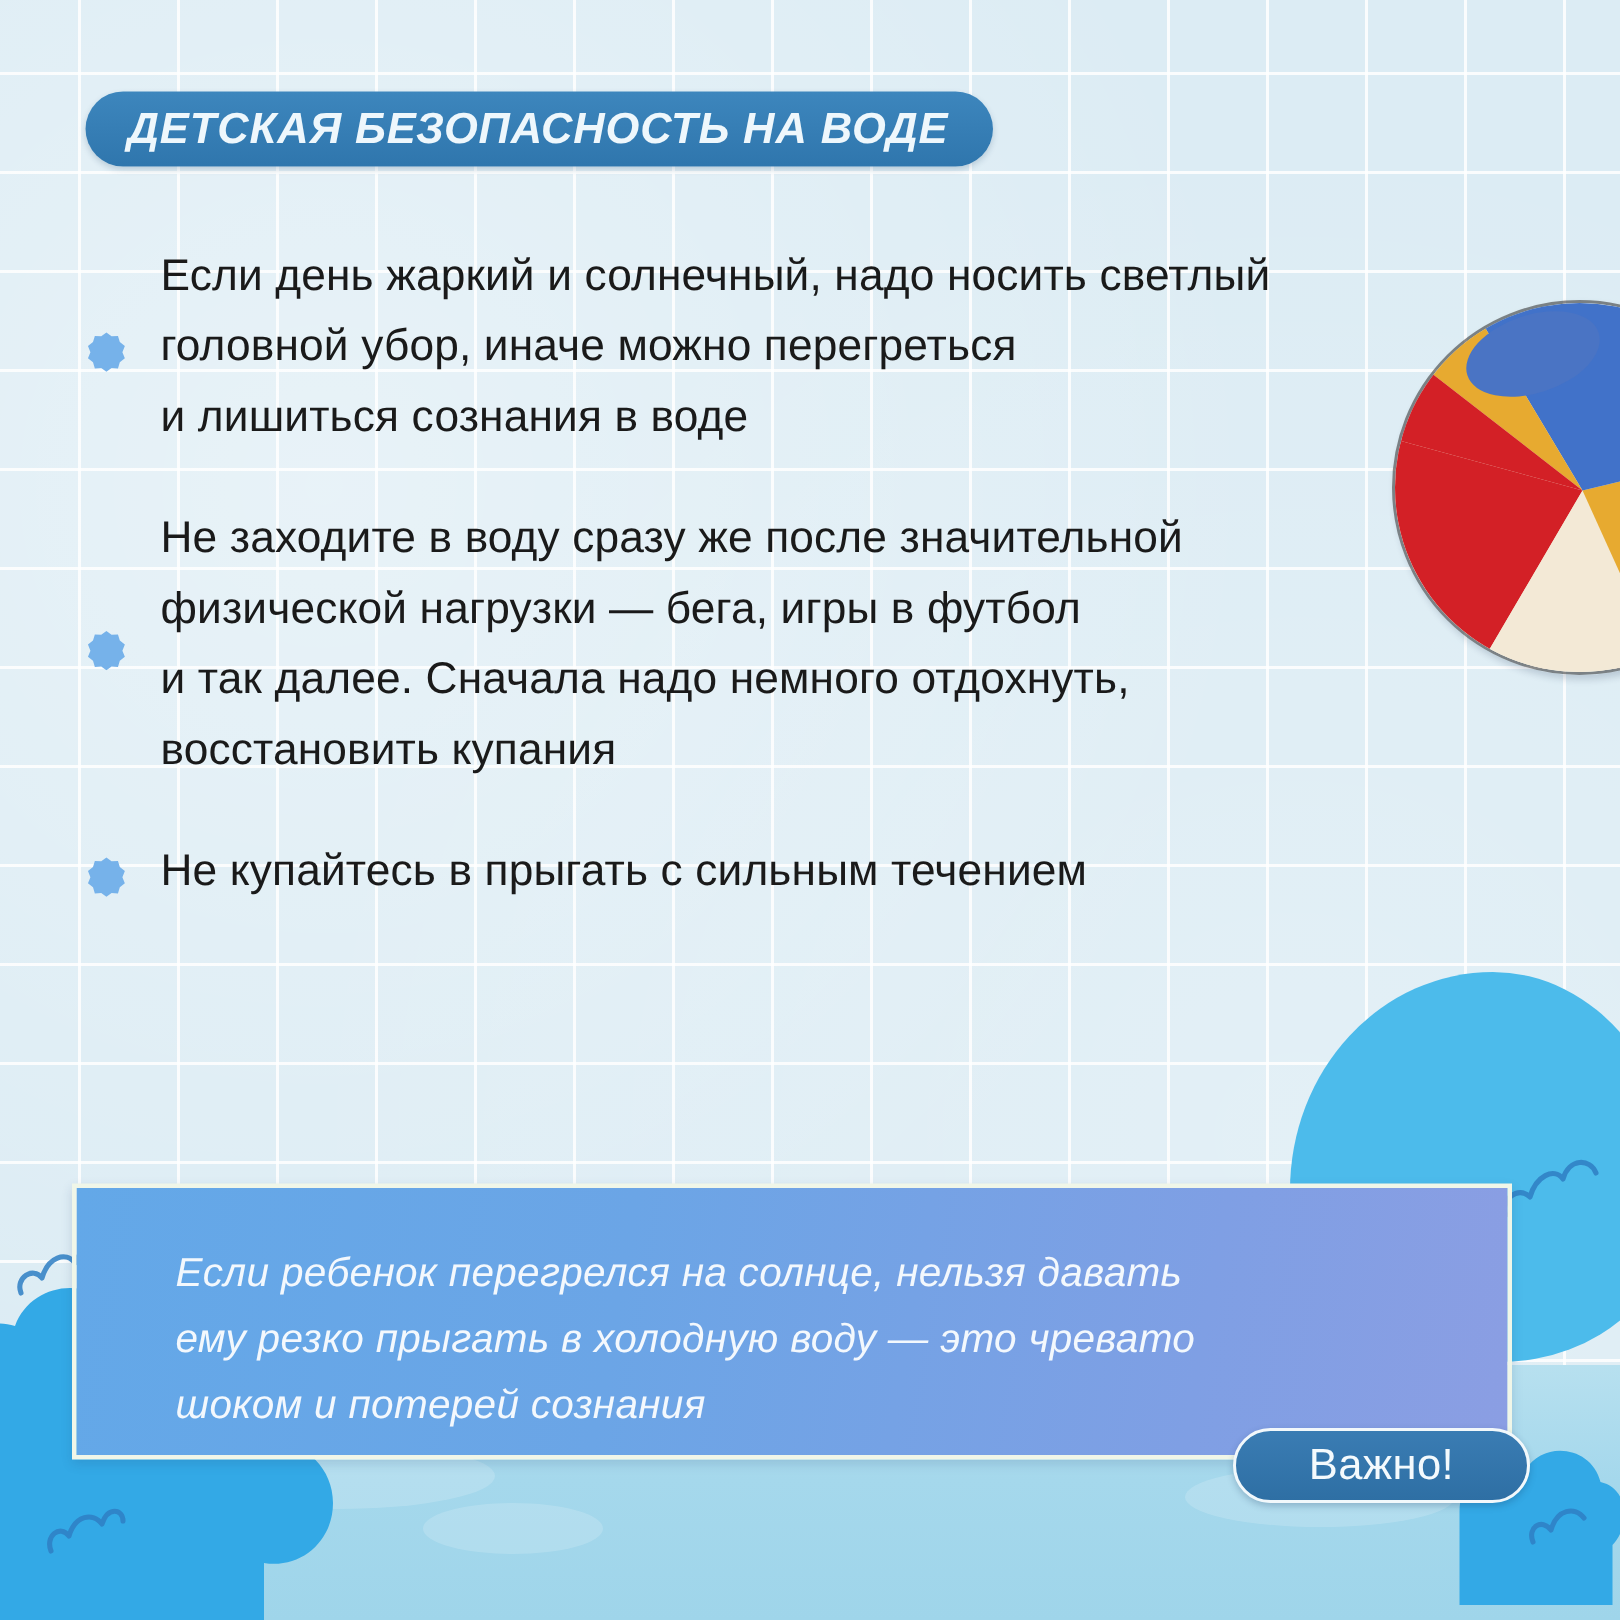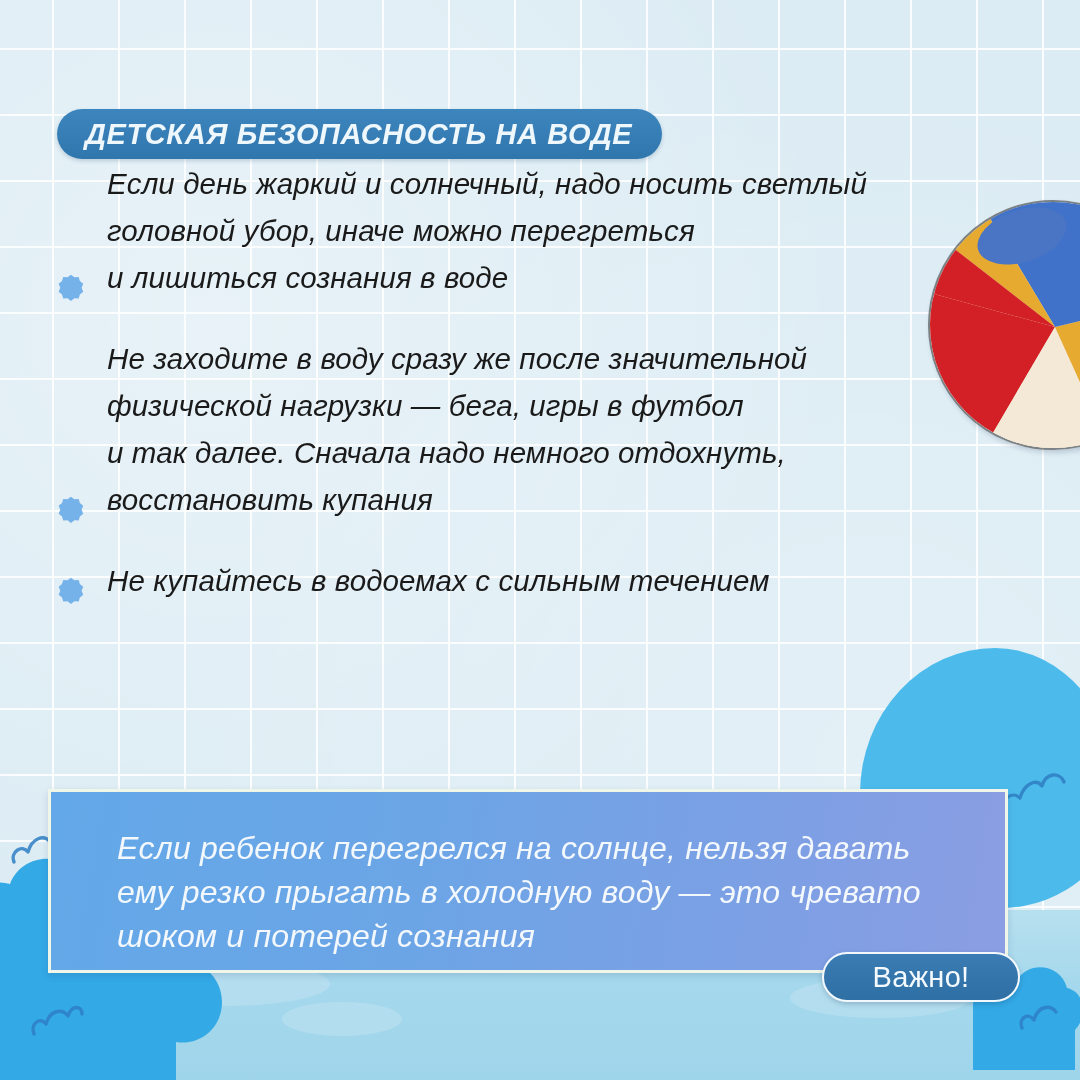--- a/index.html
+++ b/index.html
@@ -80,41 +80,39 @@
 
   
   .title-pill{
     position:absolute; left:57px; top:61px;
     height:50px;
     padding:0 30px 0 28px;
     display:flex; align-items:center;
     background:linear-gradient(180deg,#3d86bd 0%,#2f76ad 100%);
     border-radius:26px;
     box-shadow:0 2px 4px rgba(20,60,100,.2);
-    margin-top:48px;
   }
   .title-pill span{
     font-style:italic;
     font-weight:700;
     font-size:29px;
     letter-spacing:.6px;
     color:#eef7fc;
     white-space:nowrap;
   }
 
   
   .tips{
     position:absolute; left:57px; top:160px; width:900px;
   }
   .tip{
     position:relative;
     display:flex;
-    align-items:flex-end;
+    align-items:center;
     margin-bottom:34px;
-    font-style:italic;
   }
   .tip:last-child{ margin-bottom:0; }
   .star{
     flex:0 0 auto;
     width:28px; height:28px;
     margin-top:7px;
     margin-right:22px;
   }
   .star svg{ display:block; width:28px; height:28px; }
   .tip-text{
@@ -130,21 +128,21 @@
     position:absolute;
     left:48px; top:789px;
     width:960px; height:184px;
     background:linear-gradient(100deg,#63a8e8 0%,#6ba5e6 38%,#7f9fe4 78%,#8b9ee3 100%);
     border:3px solid #f0f6e8;
     box-shadow:0 3px 7px rgba(30,60,110,.16);
   }
   .callout-text{
     position:absolute; left:66px; top:34px; right:40px;
     font-style:italic;
-    font-size:32px;
+    font-size:27px;
     line-height:44px;
     color:#f3f8fd;
     white-space:pre-line;
     letter-spacing:.2px;
   }
 
   
   .important{
     position:absolute;
     left:822px; top:952px;
@@ -254,21 +252,21 @@
 и так далее. Сначала надо немного отдохнуть,
 восстановить купания</div>
     </div>
 
     <div class="tip">
       <span class="star">
         <svg viewBox="0 0 28 28">
           <polygon fill="#76b2ea" points="14,0 18.2,3.1 23.4,2.8 24.9,7.8 29,11 27,16 29,21 24.9,24.2 23.4,29.2 18.2,28.9 14,32 9.8,28.9 4.6,29.2 3.1,24.2 -1,21 1,16 -1,11 3.1,7.8 4.6,2.8 9.8,3.1" transform="scale(0.82) translate(3,2)"></polygon>
         </svg>
       </span>
-      <div class="tip-text">Не купайтесь в водоемах с сильным течением</div>
+      <div class="tip-text">Не купайтесь в прыгать с сильным течением</div>
     </div>
 
   </div>
 
   <div class="callout">
     <div class="callout-text">Если ребенок перегрелся на солнце, нельзя давать
 ему резко прыгать в холодную воду — это чревато
 шоком и потерей сознания</div>
   </div>
 

